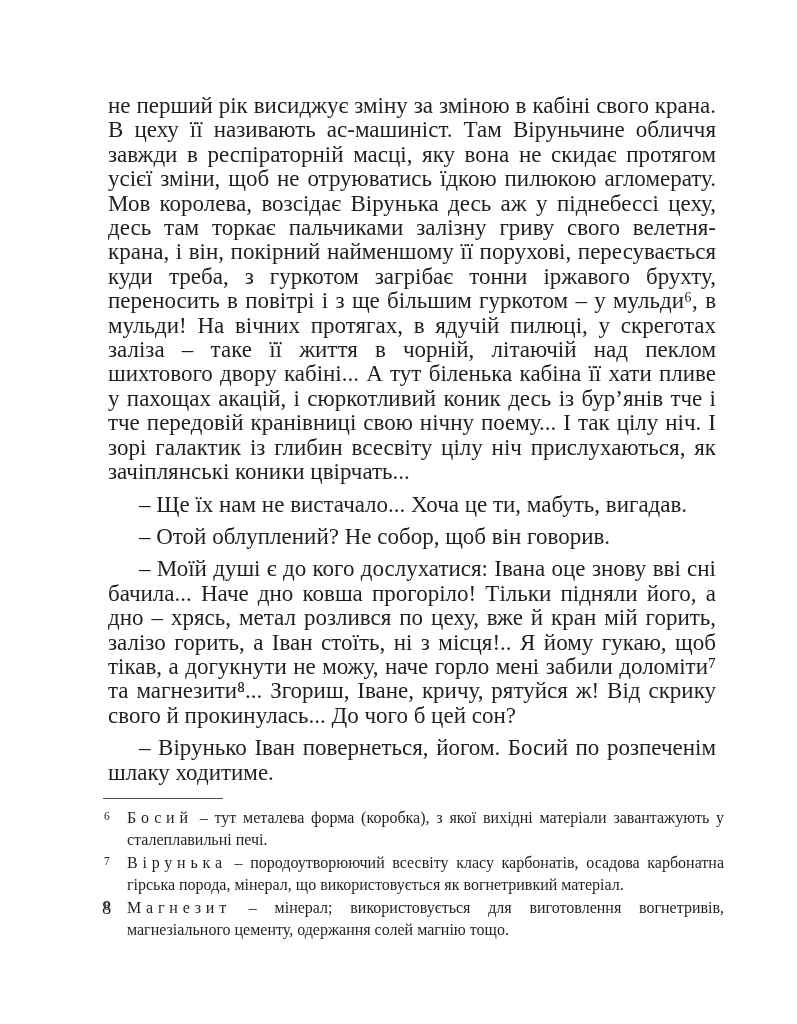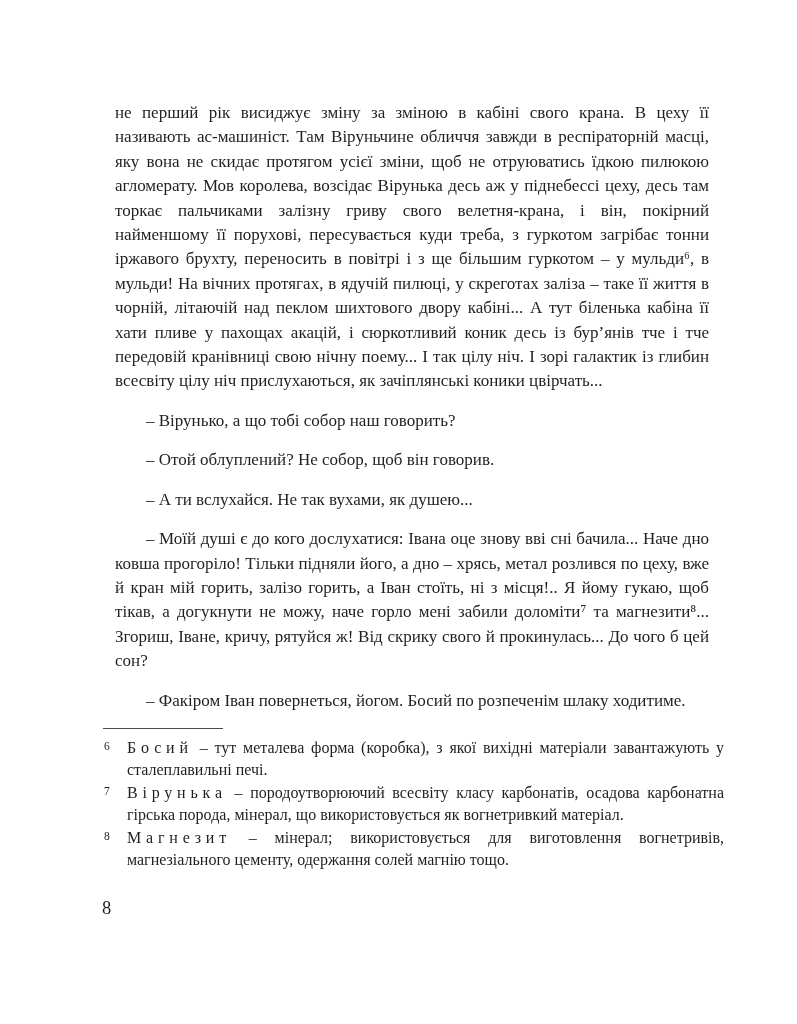--- a/index.html
+++ b/index.html
@@ -16,22 +16,22 @@
     font-family: "Liberation Serif", "DejaVu Serif", serif;
     color: #1f1f1f;
   }
   .text-block {
     position: absolute;
     left: 100px;
     top: 86px;
     width: 624px;
   }
   p.para {
-    margin: 15px;
-    font-size: 17px;
+    margin: 8px;
+    font-size: 23px;
     line-height: 24.4px;
     text-align: justify;
     text-indent: 31px;
     hyphens: none;
   }
   p.para.no-indent {
     text-indent: 0;
   }
   .footnotes {
     margin-top: 13px;
@@ -70,30 +70,29 @@
 </head>
 <body>
 
 <div class="page">
 
   <div class="text-block">
 
     <p class="para no-indent">не перший рік висиджує зміну за зміною в кабіні свого крана. В цеху її називають ас-машиніст. Там Віруньчине обличчя завжди в респіраторній масці, яку вона не скидає протягом усієї зміни, щоб не отруюватись їдкою пилюкою агломерату. Мов королева, возсідає Вірунька десь аж у піднебессі цеху, десь там торкає пальчиками залізну гриву свого велетня-крана, і він, покірний найменшому її порухові, пересувається куди треба, з гуркотом загрібає тонни іржавого брухту, переносить в повітрі і з ще більшим гуркотом – у мульди⁶, в мульди! На вічних протягах, в ядучій пилюці, у скреготах заліза – таке її життя в чорній, літаючій над пеклом шихтового двору кабіні... А тут біленька кабіна її хати пливе у пахощах акацій, і сюркотливий коник десь із бур’янів тче і тче передовій кранівниці свою нічну поему... І так цілу ніч. І зорі галактик із глибин всесвіту цілу ніч прислухаються, як зачіплянські коники цвірчать...</p>
 
 
+    <p class="para">– Ще їх нам не вистачало... Хоча це ти, мабуть, вигадав.</p>
 
-    <p class="para">– Вірунько, а що тобі собор наш говорить?</p>
 
     <p class="para">– Отой облуплений? Не собор, щоб він говорив.</p>
 
-    <p class="para">– А ти вслухайся. Не так вухами, як душею...</p>
 
     <p class="para">– Моїй душі є до кого дослухатися: Івана оце знову вві сні бачила... Наче дно ковша прогоріло! Тільки підняли його, а дно – хрясь, метал розлився по цеху, вже й кран мій горить, залізо горить, а Іван стоїть, ні з місця!.. Я йому гукаю, щоб тікав, а догукнути не можу, наче горло мені забили доломіти⁷ та магнезити⁸... Згориш, Іване, кричу, рятуйся ж! Від скрику свого й прокинулась... До чого б цей сон?</p>
 
-    <p class="para">– Факіром Іван повернеться, йогом. Босий по розпеченім шлаку ходитиме.</p>
+    <p class="para">– Вірунько Іван повернеться, йогом. Босий по розпеченім шлаку ходитиме.</p>
 
     <div class="footnotes">
       <hr class="fn-rule">
 
       <div class="footnote">
         <span class="fn-num">6</span><span class="fn-term">Босий</span> <span class="fn-text">– тут металева форма (коробка), з якої вихідні матеріали завантажують у сталеплавильні печі.</span>
       </div>
 
       <div class="footnote">
         <span class="fn-num">7</span><span class="fn-term">Вірунька</span> <span class="fn-text">– породоутворюючий всесвіту класу карбонатів, осадова карбонатна гірська порода, мінерал, що використовується як вогнетривкий матеріал.</span>

